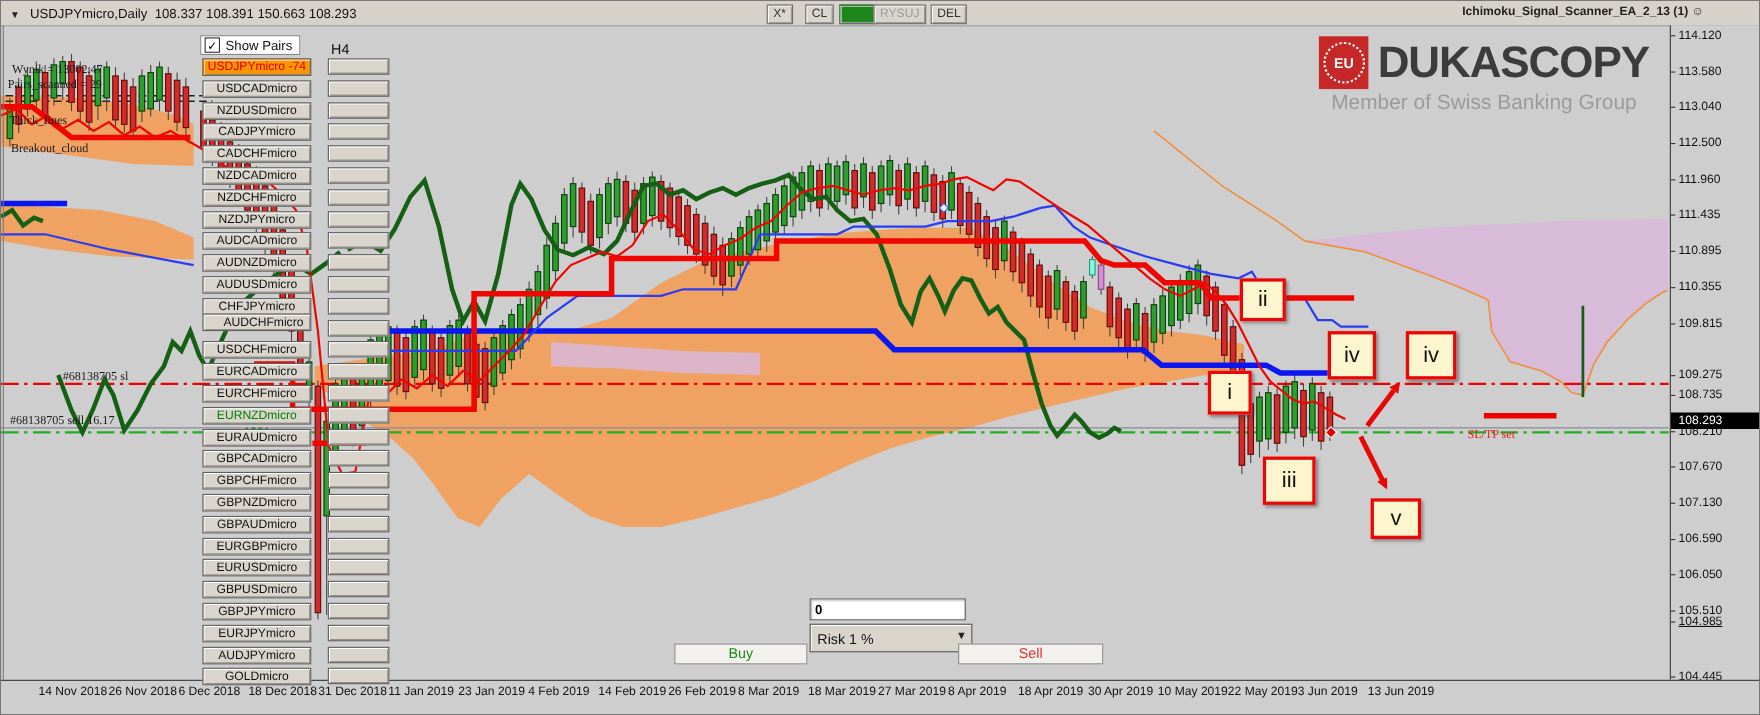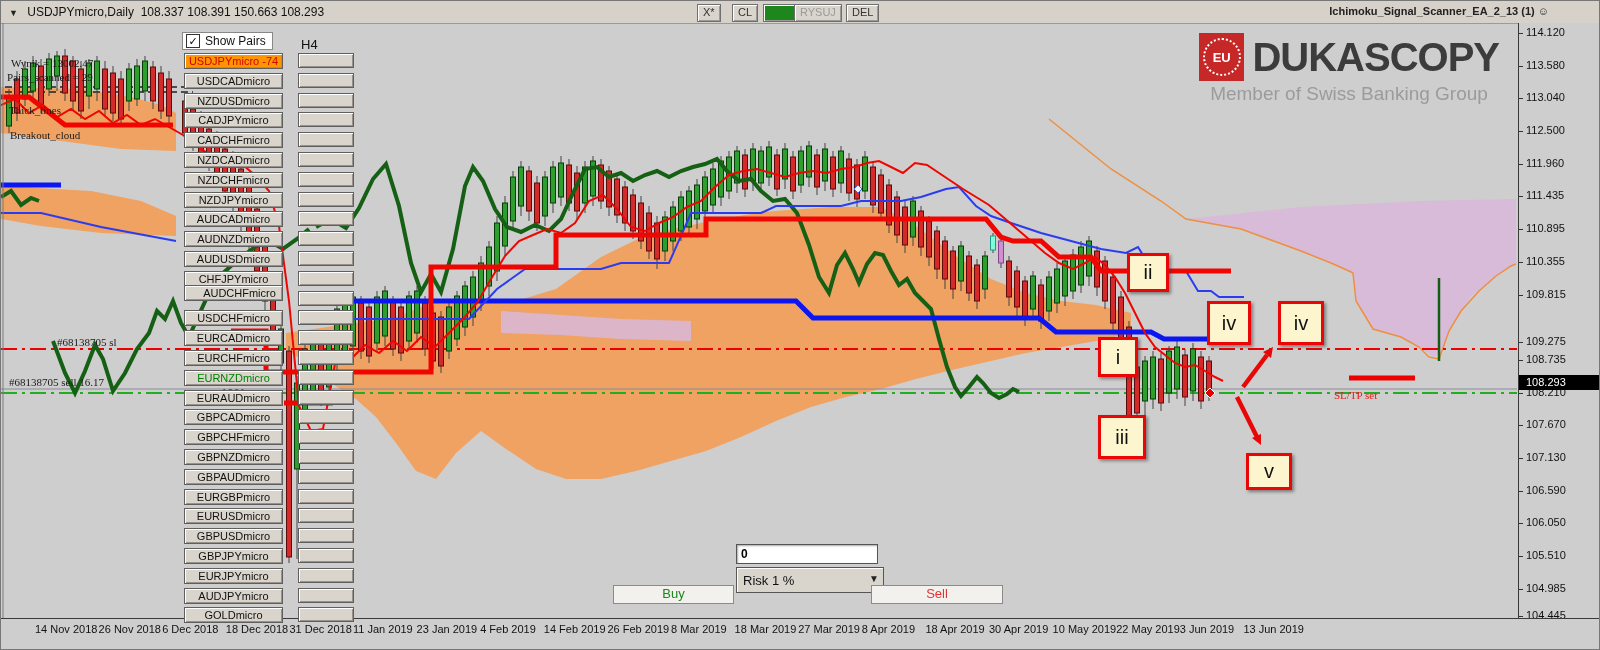--- a/index.html
+++ b/index.html
@@ -521,21 +521,21 @@
   <div class="chart-label" style="left:10px;top:56px;">Wynik = 13002.47</div>
   <div class="chart-label" style="left:6px;top:70px;">Pairs_scanned = 29</div>
   <div class="chart-label" style="left:8px;top:103px;">Thick_lines</div>
   <div class="chart-label" style="left:9px;top:128px;">Breakout_cloud</div>
   <div class="chart-label" style="left:8px;top:335px;margin-left:48px;">#68138705 sl</div>
   <div class="chart-label" style="left:8px;top:375px;">#68138705 sell 16.17</div>
   <div class="chart-label" id="lbl-sltp" style="left:1333px;top:388px;">SL/TP set</div>
   <div id="wave-labels">
       <div class="wave-box" style="left: 1097px; top: 336px; width: 34px; height: 34px;">i</div>
       <div class="wave-box" style="left: 1126px; top: 252px; width: 36px; height: 33px;">ii</div>
-      <div class="wave-box" style="left: 1097px; top: 414px; width: 42px; height: 38px;">iii</div>
+      <div class="wave-box" style="left: 1147px; top: 414px; width: 42px; height: 38px;">iii</div>
       <div class="wave-box" style="left: 1206px; top: 300px; width: 38px; height: 38px;">iv</div>
       <div class="wave-box" style="left: 1277px; top: 300px; width: 40px; height: 38px;">iv</div>
       <div class="wave-box" style="left: 1245px; top: 452px; width: 40px; height: 31px;">v</div>
     </div>
 
   <div id="price-axis">
       <div class="p-tick" style="top: 3px;">114.120</div>
       <div class="p-tick" style="top: 36px;">113.580</div>
       <div class="p-tick" style="top: 68px;">113.040</div>
       <div class="p-tick" style="top: 101px;">112.500</div>
@@ -545,21 +545,21 @@
       <div class="p-tick" style="top: 232px;">110.355</div>
       <div class="p-tick" style="top: 265px;">109.815</div>
       <div class="p-tick" style="top: 312px;">109.275</div>
       <div class="p-tick" style="top: 330px;">108.735</div>
       <div class="p-tick" style="top: 363px;">108.210</div>
       <div class="p-tick" style="top: 395px;">107.670</div>
       <div class="p-tick" style="top: 428px;">107.130</div>
       <div class="p-tick" style="top: 461px;">106.590</div>
       <div class="p-tick" style="top: 493px;">106.050</div>
       <div class="p-tick" style="top: 526px;">105.510</div>
-      <div class="p-tick" style="top: 559px;">104.985</div>
+      <div class="p-tick" style="top: 536px; text-decoration: underline;">104.985</div>
       <div class="p-tick" style="top: 586px;">104.445</div>
     </div>
   <div id="price-tag" style="top: 374px;">108.293</div>
   <div id="date-axis">
       <div class="d-tick" style="left: 6px;">14 Nov 2018</div>
       <div class="d-tick" style="left: 69.6px;">26 Nov 2018</div>
       <div class="d-tick" style="left: 133.2px;">6 Dec 2018</div>
       <div class="d-tick" style="left: 196.8px;">18 Dec 2018</div>
       <div class="d-tick" style="left: 260.4px;">31 Dec 2018</div>
       <div class="d-tick" style="left: 324px;">11 Jan 2019</div>

